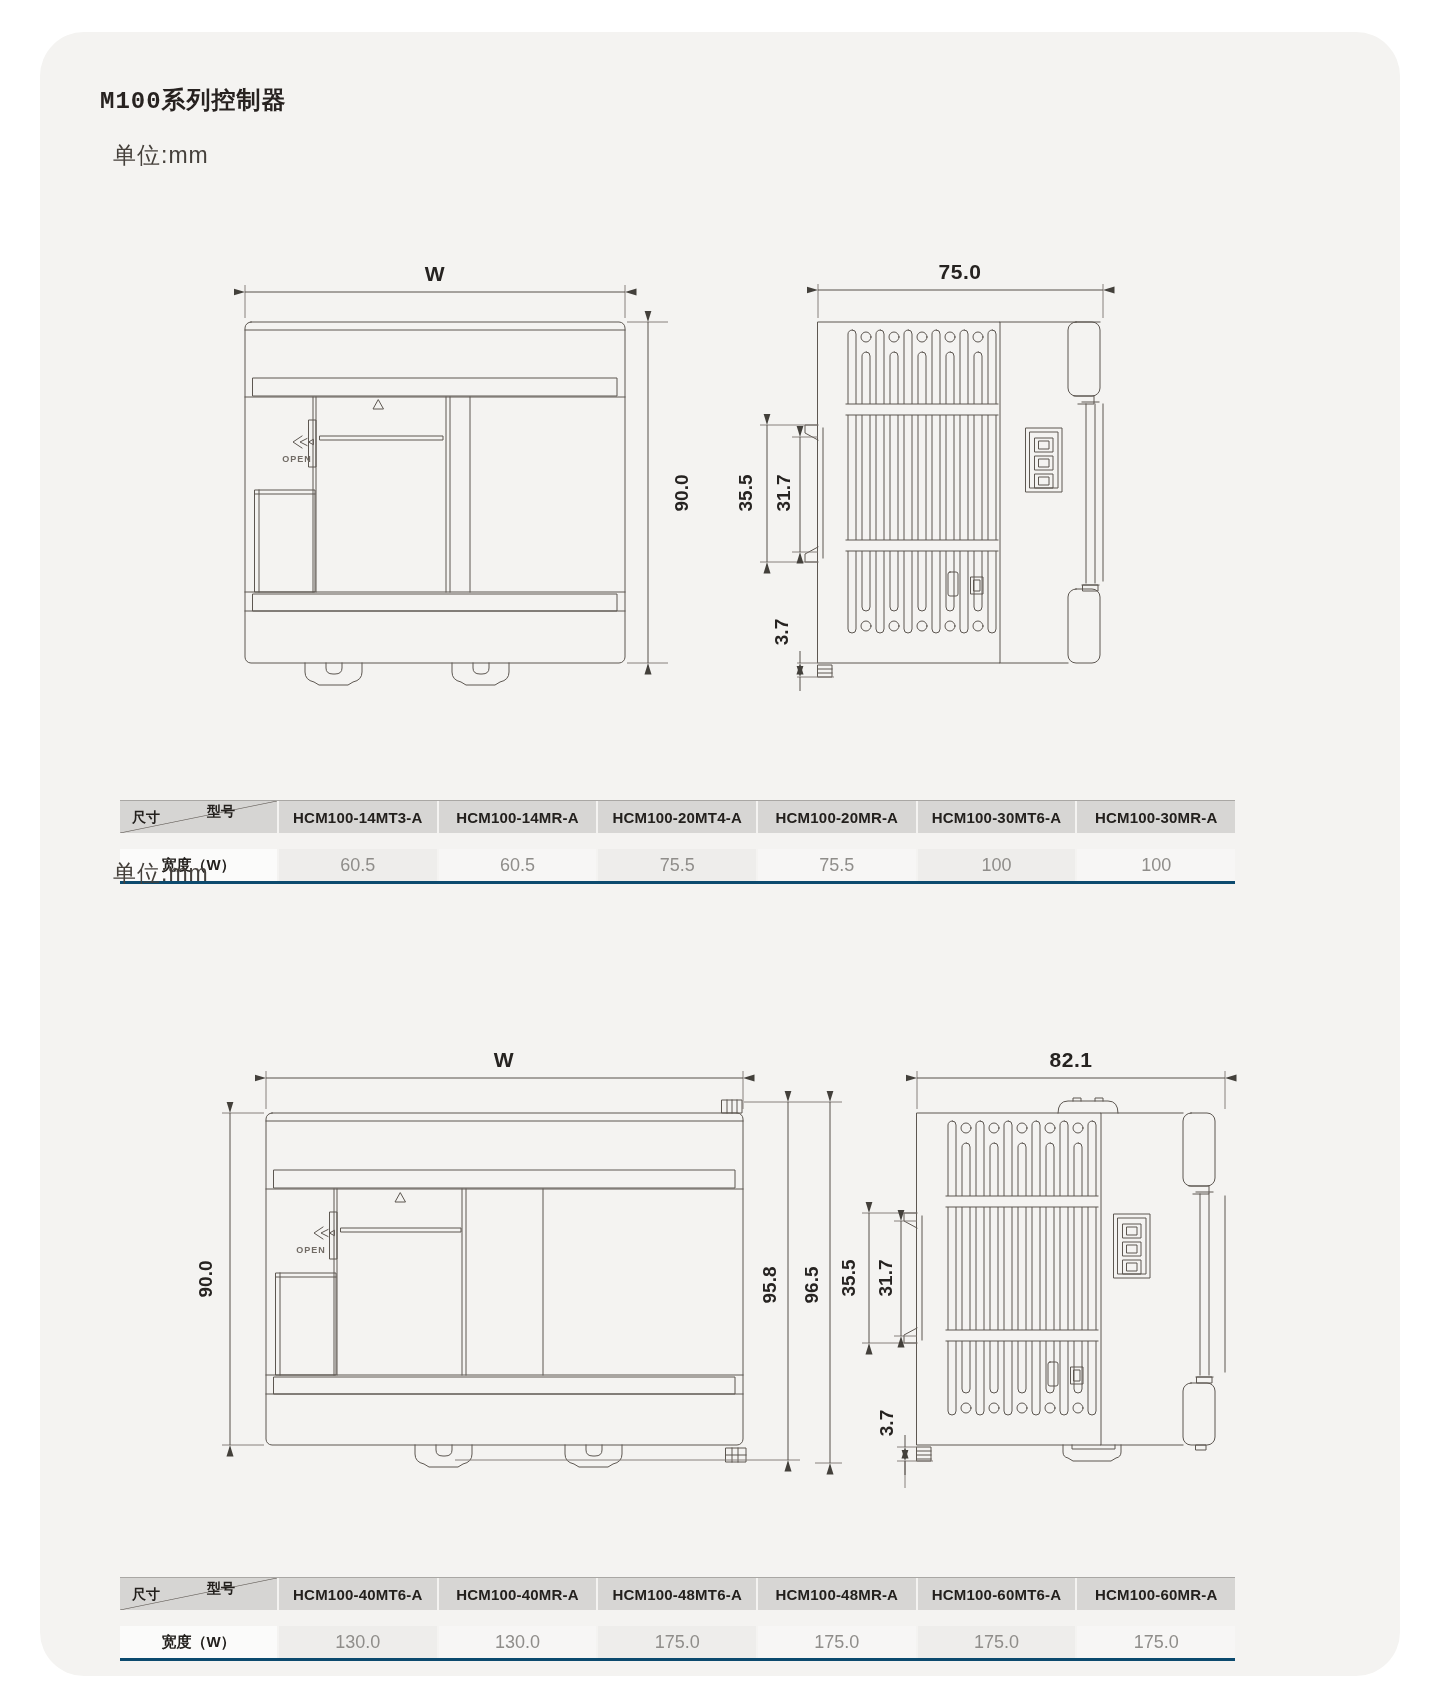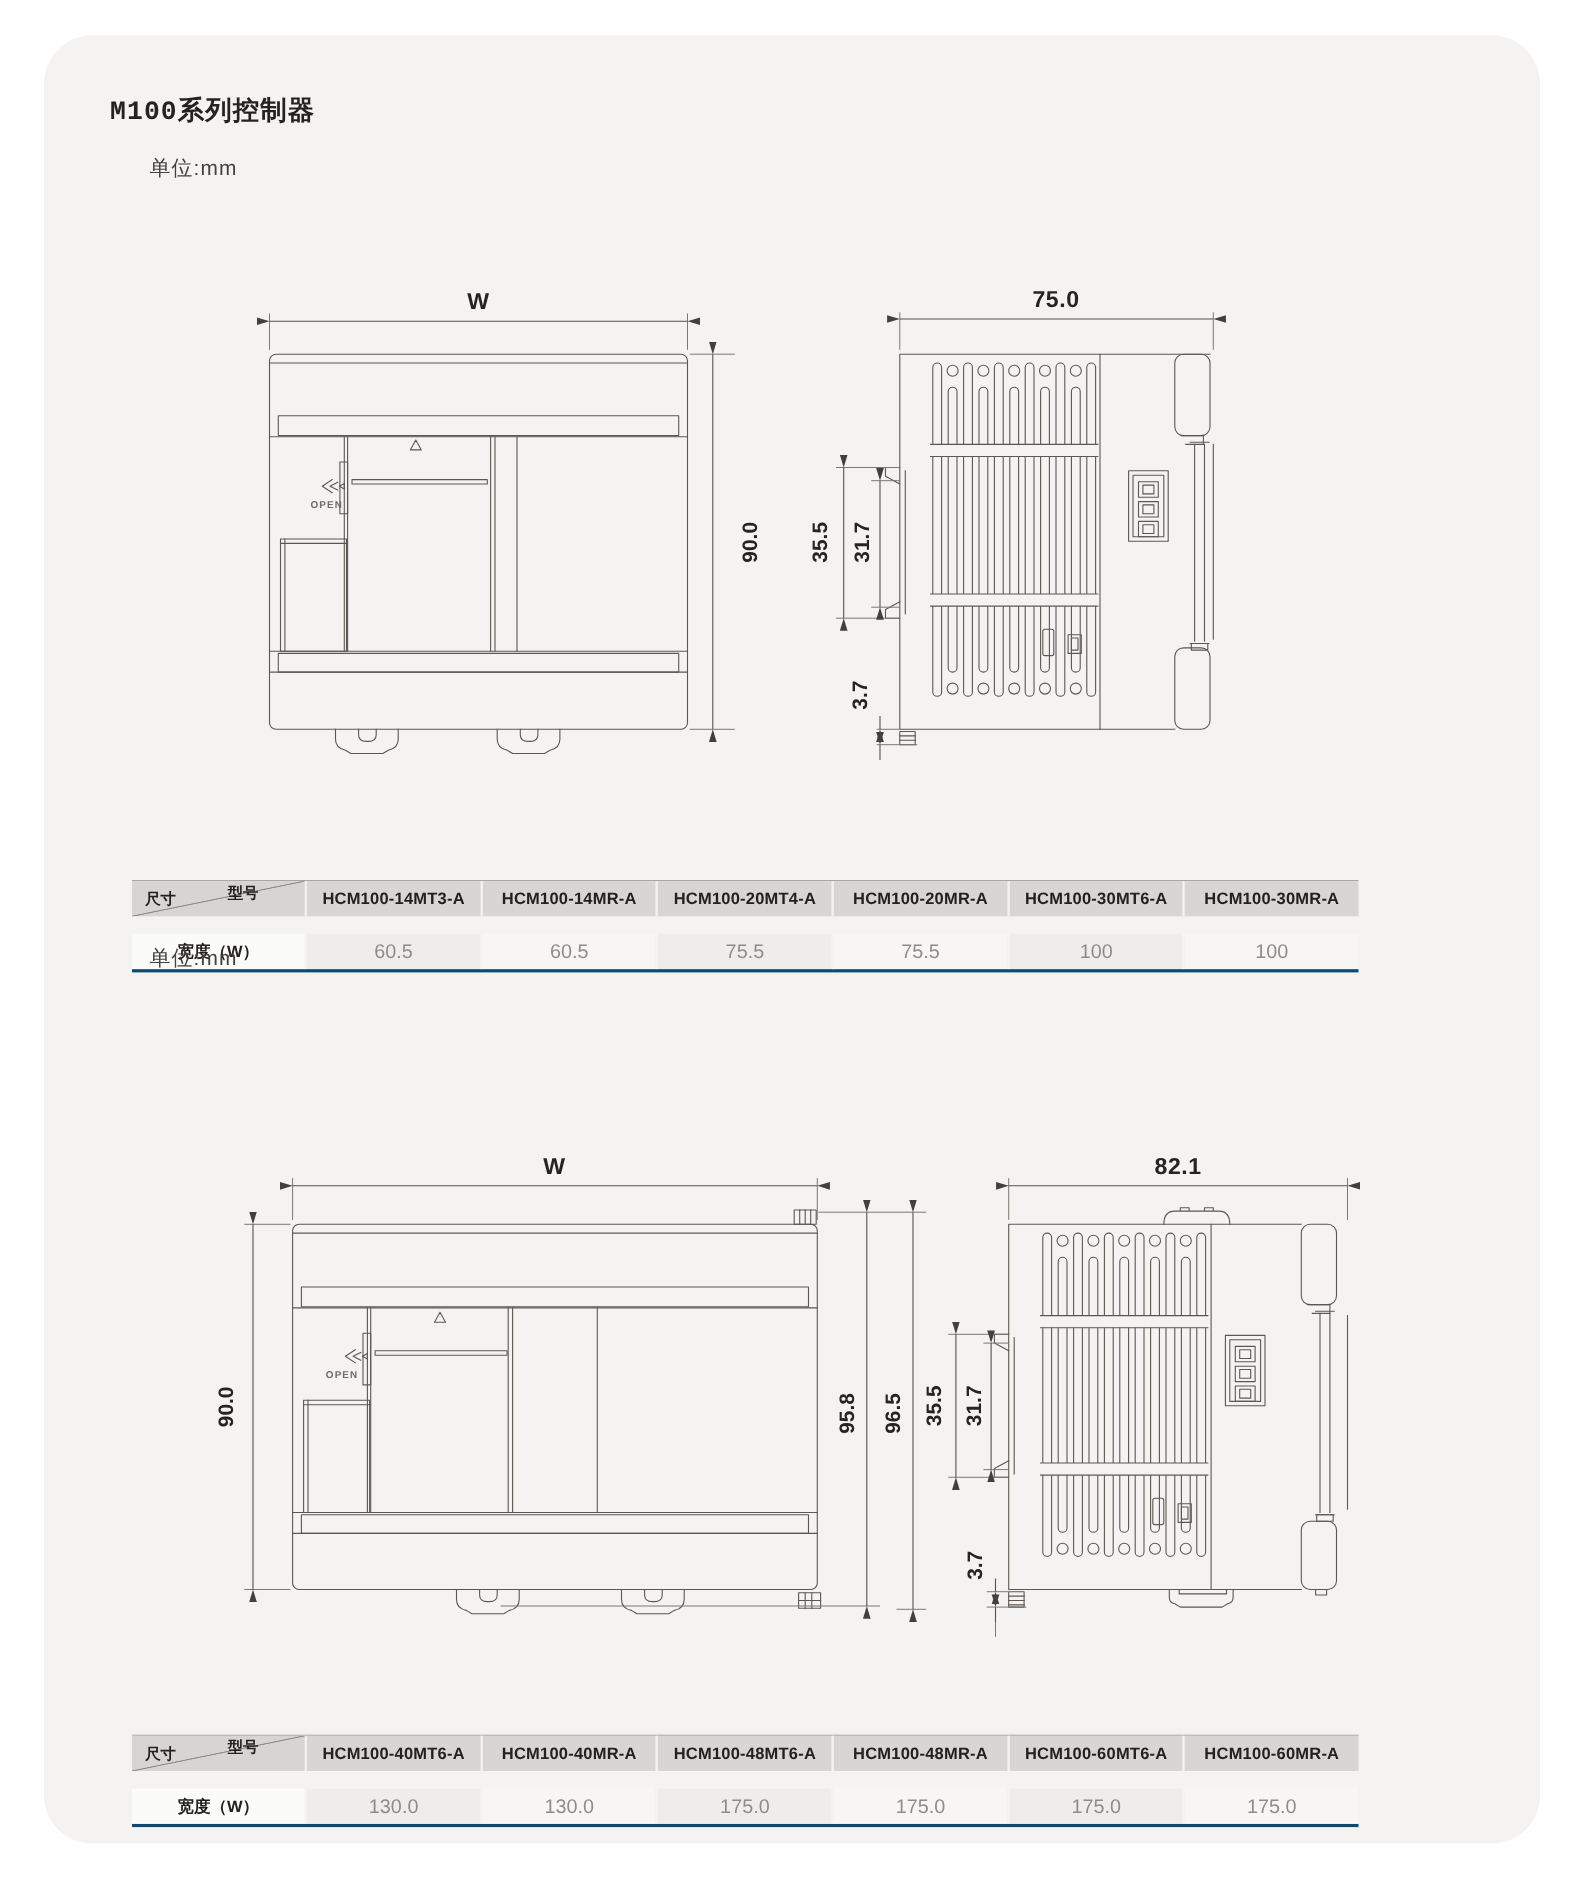--- a/index.html
+++ b/index.html
@@ -9,22 +9,22 @@
   }
   .card{
     position:absolute;left:40px;top:32px;width:1360px;height:1644px;
     background:#f4f3f1;border-radius:44px;
   }
   .page-title{
     position:absolute;left:100px;top:84px;z-index:3;
     font-size:24px;font-weight:bold;color:#272220;letter-spacing:1px;font-family:Liberation Mono, monospace;
   }
   .unit-label{
-    position:absolute;left:136px;z-index:3;
-    font-size:19px;color:#45403b;letter-spacing:1px;
+    position:absolute;left:113px;z-index:3;
+    font-size:23px;color:#45403b;letter-spacing:1px;
   }
   #unit1{top:140px}
   #unit2{top:858px}
   svg.draw{position:absolute;left:0;top:0;z-index:1;}
   .s{fill:none;stroke:#5d5751;stroke-width:1;stroke-linejoin:round;stroke-linecap:square;}
   .x{fill:none;stroke:#7b756f;stroke-width:0.9;}
   .d{fill:none;stroke:#56504a;stroke-width:1;}
   .fc{fill:#f4f3f1;stroke:none;}
   text.t{font:700 19px "Liberation Sans",sans-serif;fill:#262321;}
   text.tb{font:700 21px "Liberation Sans",sans-serif;fill:#262321;letter-spacing:0.5px;}

